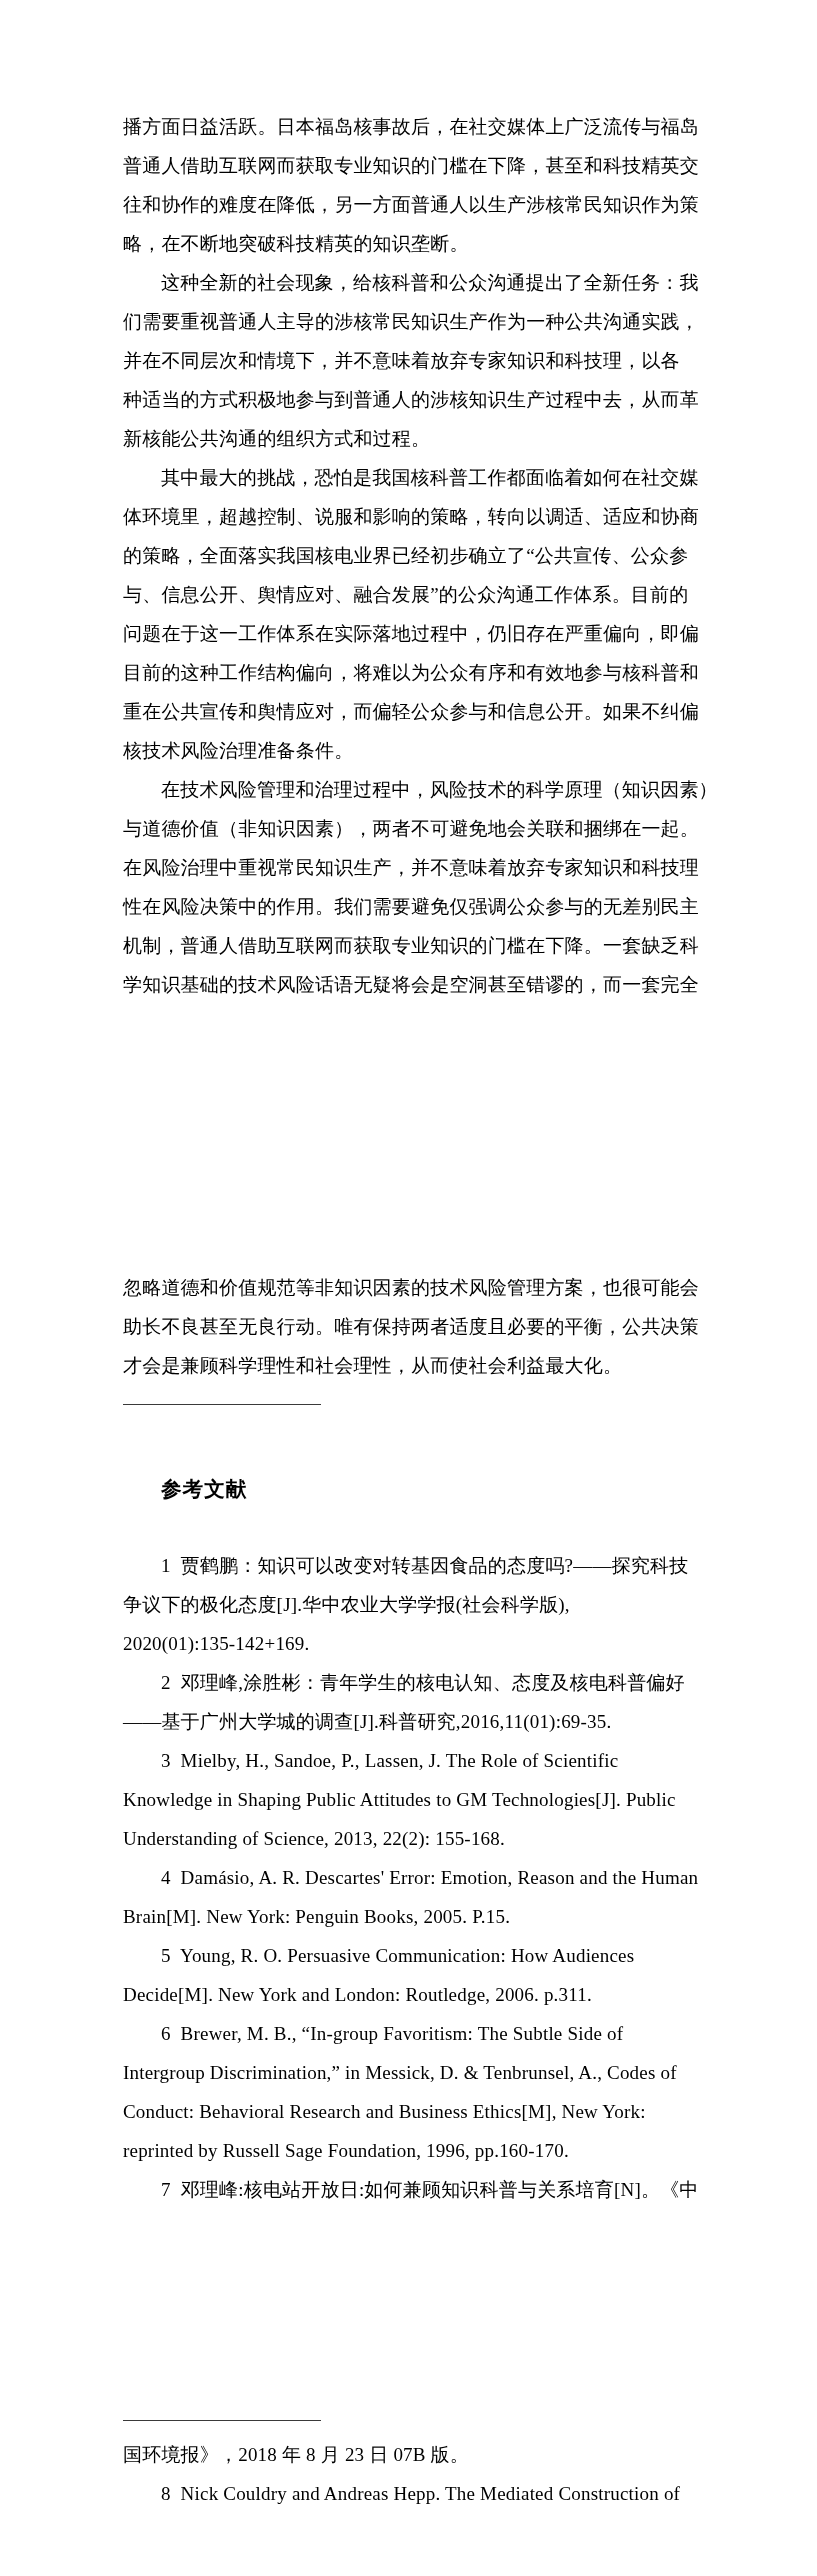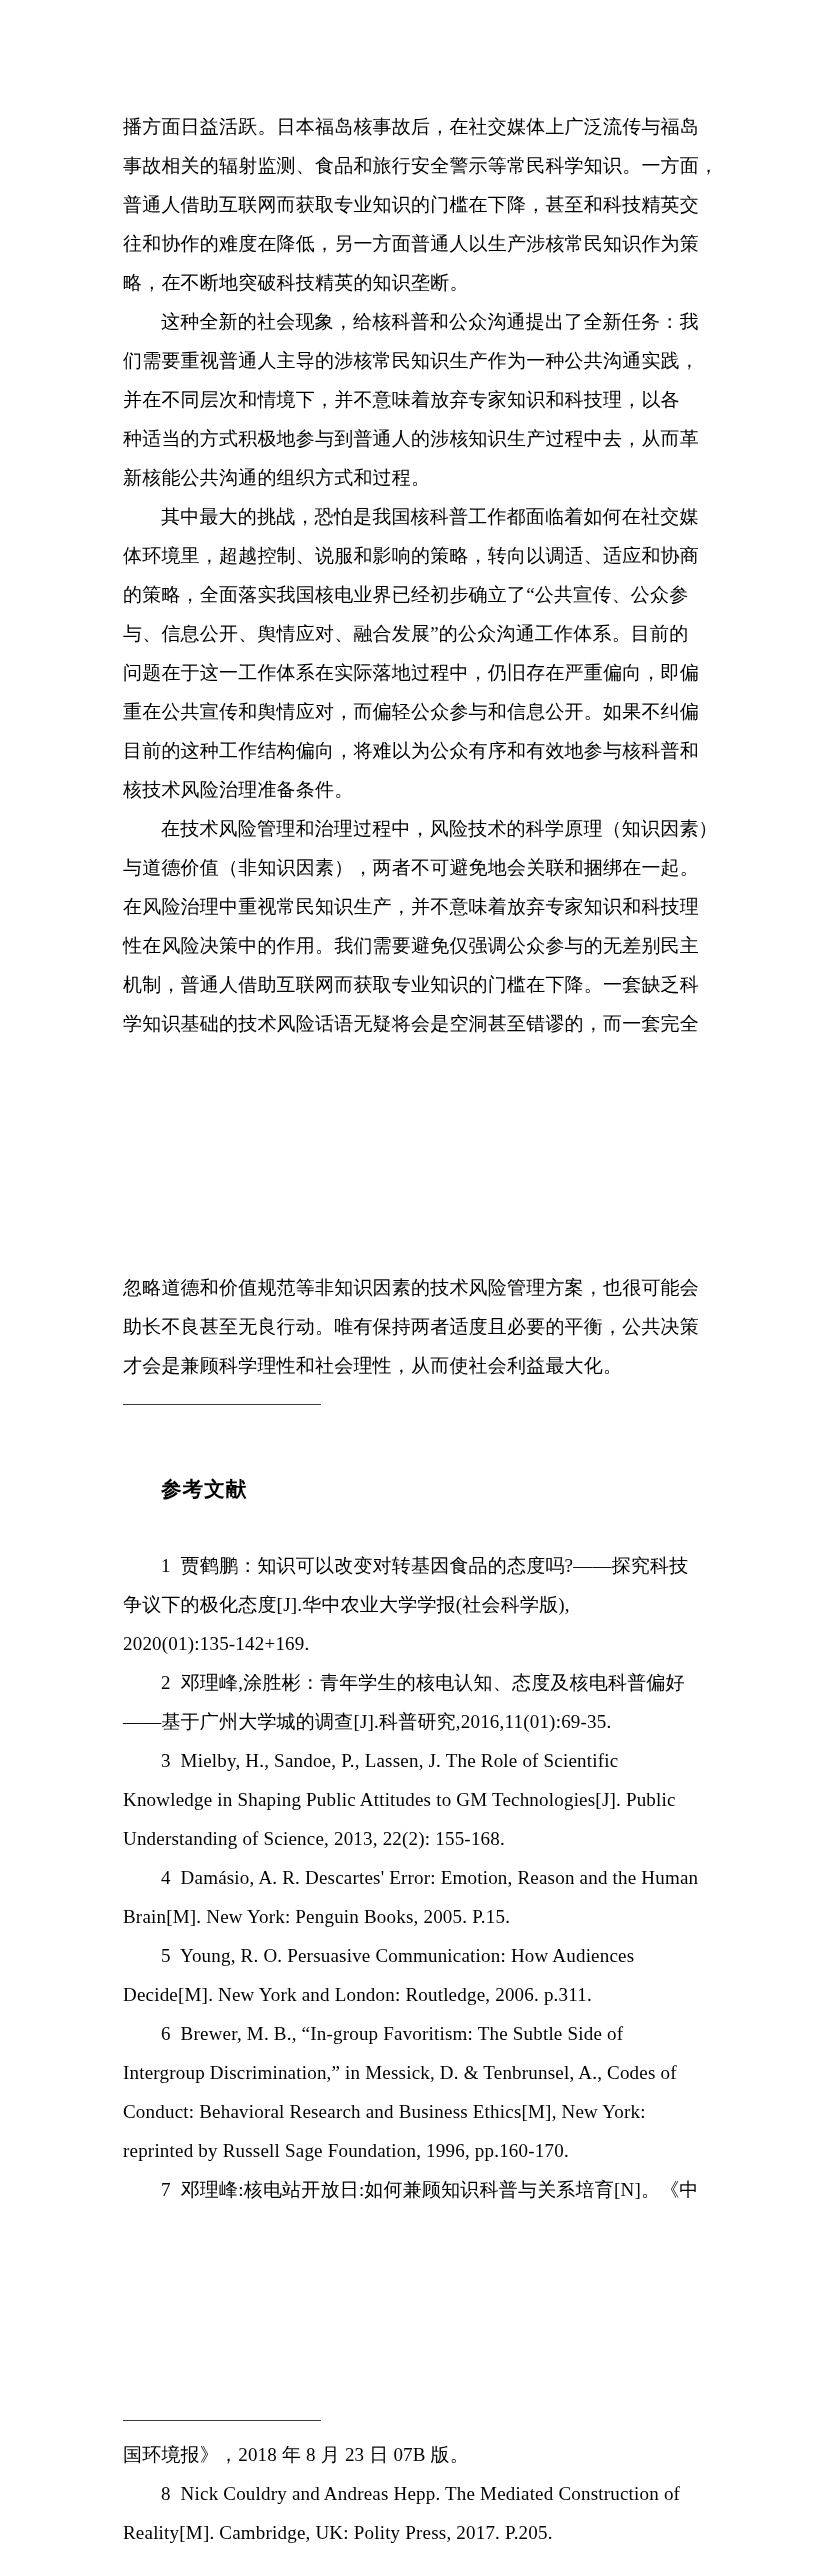--- a/index.html
+++ b/index.html
@@ -51,36 +51,35 @@
     letter-spacing: 1px;
   }
 </style>
 </head>
 <body>
 
 <div id="page" style="background: rgb(255, 255, 255); color: rgb(0, 0, 0);">
 
   <div class="textblock" style="top:107px;">
       <div class="text-line">播方面日益活跃。日本福岛核事故后，在社交媒体上广泛流传与福岛</div>
-      <div class="text-line">事故相关的辐射监测、食品和旅行安全警示等常民科学知识。一方面，</div>
       <div class="text-line">普通人借助互联网而获取专业知识的门槛在下降，甚至和科技精英交</div>
       <div class="text-line">往和协作的难度在降低，另一方面普通人以生产涉核常民知识作为策</div>
       <div class="text-line">略，在不断地突破科技精英的知识垄断。</div>
       <div class="text-line indent">这种全新的社会现象，给核科普和公众沟通提出了全新任务：我</div>
       <div class="text-line">们需要重视普通人主导的涉核常民知识生产作为一种公共沟通实践，</div>
       <div class="text-line">并在不同层次和情境下，并不意味着放弃专家知识和科技理，以各</div>
       <div class="text-line">种适当的方式积极地参与到普通人的涉核知识生产过程中去，从而革</div>
       <div class="text-line">新核能公共沟通的组织方式和过程。</div>
       <div class="text-line indent">其中最大的挑战，恐怕是我国核科普工作都面临着如何在社交媒</div>
       <div class="text-line">体环境里，超越控制、说服和影响的策略，转向以调适、适应和协商</div>
       <div class="text-line">的策略，全面落实我国核电业界已经初步确立了“公共宣传、公众参</div>
       <div class="text-line">与、信息公开、舆情应对、融合发展”的公众沟通工作体系。目前的</div>
       <div class="text-line">问题在于这一工作体系在实际落地过程中，仍旧存在严重偏向，即偏</div>
+      <div class="text-line">目前的这种工作结构偏向，将难以为公众有序和有效地参与核科普和</div>
       <div class="text-line">重在公共宣传和舆情应对，而偏轻公众参与和信息公开。如果不纠偏</div>
-      <div class="text-line">目前的这种工作结构偏向，将难以为公众有序和有效地参与核科普和</div>
       <div class="text-line">核技术风险治理准备条件。</div>
       <div class="text-line indent">在技术风险管理和治理过程中，风险技术的科学原理（知识因素）</div>
       <div class="text-line">与道德价值（非知识因素），两者不可避免地会关联和捆绑在一起。</div>
       <div class="text-line">在风险治理中重视常民知识生产，并不意味着放弃专家知识和科技理</div>
       <div class="text-line">性在风险决策中的作用。我们需要避免仅强调公众参与的无差别民主</div>
       <div class="text-line">机制，普通人借助互联网而获取专业知识的门槛在下降。一套缺乏科</div>
       <div class="text-line">学知识基础的技术风险话语无疑将会是空洞甚至错谬的，而一套完全</div>
     </div>
 
   <div class="textblock" style="top:1268px;font-family:Liberation Serif, serif;">
@@ -111,17 +110,16 @@
       <div class="text-line">Conduct: Behavioral Research and Business Ethics[M], New York:</div>
       <div class="text-line">reprinted by Russell Sage Foundation, 1996, pp.160-170.</div>
       <div class="text-line indent">7  邓理峰:核电站开放日:如何兼顾知识科普与关系培育[N]。《中</div>
     </div>
 
   <div class="separator" style="top: 2420px; background: rgb(58, 58, 58);"></div>
 
   <div class="textblock" style="top:2435px;">
       <div class="text-line">国环境报》，2018 年 8 月 23 日 07B 版。</div>
       <div class="text-line indent">8  Nick Couldry and Andreas Hepp. The Mediated Construction of</div>
-      <div class="text-line">Reality[M]. Cambridge, UK: Polity Press, 2017. P.205.</div>
     </div>
 
 </div>
 
 
 </body></html>

